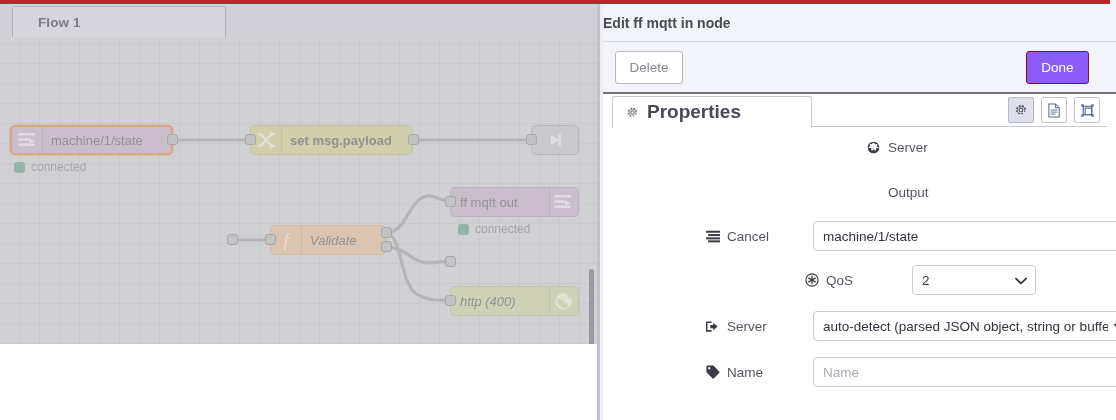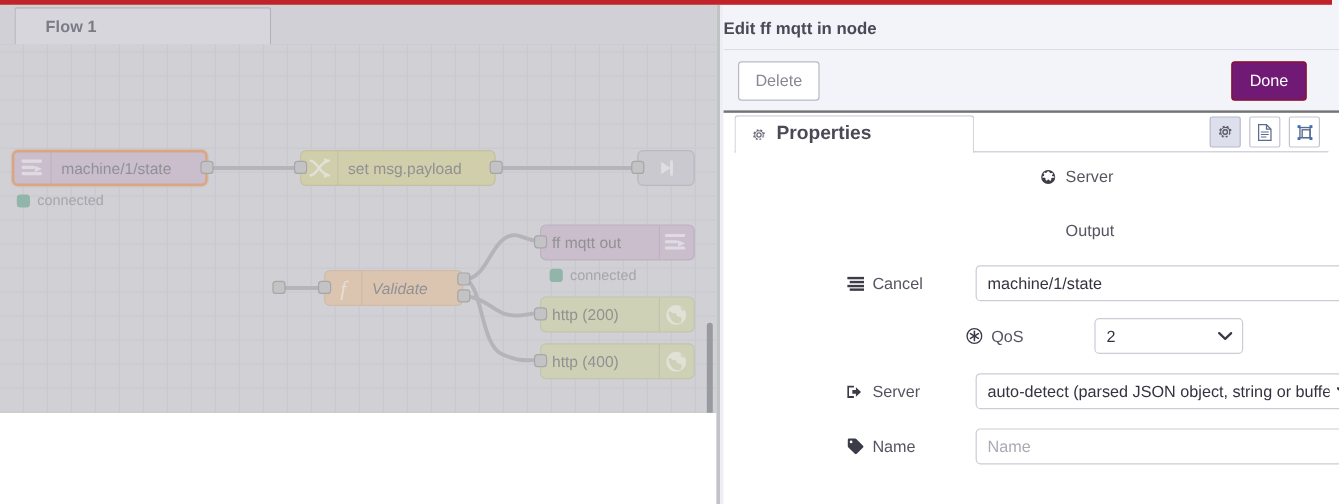--- a/index.html
+++ b/index.html
@@ -47,21 +47,21 @@
   }
   .node .glyph{
     width:30px;height:28px;flex:0 0 30px;
     display:flex;align-items:center;justify-content:center;
     opacity:.62;
   }
   .node .glyph svg{display:block;}
   .node .ntext{padding:0 9px;white-space:nowrap;overflow:hidden;color:#6b6b6b;}
   .node.sel{border:2px solid #e08b52;box-shadow:0 0 0 1px rgba(224,139,82,.35);}
   .n-mqtt{background:#c7b3c9;border-color:#b09fb3;}
-  .n-change{background:#d0cd91;border-color:#bbb87f;}
+  .n-change{background:#d0cd91;border-color:#bbb87f;font-weight:bold;}
   .n-http{background:#c4cd9f;border-color:#b1ba8d;}
   .n-func{background:#e2bf9b;border-color:#cfae8c;}
   .n-httpres{background:#cfd2a4;border-color:#bcbf92;}
   .n-dim{background:#c5c5cb;border-color:#aaaab3;}
 
   .divline{position:absolute;top:0;bottom:0;width:1px;background:rgba(0,0,0,.10);}
 
   .port{
     position:absolute;width:11px;height:11px;border-radius:3px;
     background:#bcbcbc;border:1px solid #8e8e8e;box-sizing:border-box;
@@ -88,31 +88,31 @@
     background:#f3f3fa;border-bottom:2px solid #737373;box-sizing:border-box;
   }
   .btn{
     position:absolute;box-sizing:border-box;height:33px;
     border:1px solid #b9b9c6;background:#fff;border-radius:3px;
     font-family:"Liberation Sans",sans-serif;font-size:13.5px;color:#888893;
     display:flex;align-items:center;justify-content:center;cursor:pointer;
   }
   .btn-delete{left:12px;top:9px;width:68px;}
   .btn-cancel{left:337px;top:9px;width:74px;}
-  .btn-done{left:423px;top:9px;width:63px;background:#701a75;border-color:#8d1020;color:#fff;}
+  .btn-done{left:423px;top:9px;width:63px;background:#8b5cf6;border-color:#8d1020;color:#fff;}
 
   .tabbar{position:absolute;left:0;top:90px;width:513px;height:33px;}
   .tabbar:after{content:"";position:absolute;left:9px;right:9px;bottom:0;height:1px;background:#c9c9d4;}
   .tab-props{
     position:absolute;left:9px;top:2px;width:200px;height:32px;box-sizing:border-box;
     background:#fff;border:1px solid #c9c9d4;border-bottom:1px solid #fff;
     border-radius:3px 3px 0 0;
     display:flex;align-items:center;z-index:3;
   }
-  .tab-props .tlbl{margin-left:8px;font-size:16px;font-weight:bold;color:#4a4a57;}
+  .tab-props .tlbl{margin-left:8px;font-size:19px;font-weight:bold;color:#4a4a57;}
   .tab-props .gico{margin-left:13px;display:flex;align-items:center;color:#6d6d7a;}
   .iconbtn{
     position:absolute;top:3px;width:26px;height:26px;box-sizing:border-box;
     border:1px solid #c3c3ce;background:#fff;border-radius:2px;
     display:flex;align-items:center;justify-content:center;cursor:pointer;z-index:4;
   }
   .iconbtn.active{background:#dde0ec;border-color:#b6b9c9;}
   .ib1{left:405px;} .ib2{left:438px;} .ib3{left:471px;}
 
   
@@ -250,34 +250,23 @@
           </g>
             </svg>
         </span>
       </div>
       <span class="port" style="left:445px;top:159px;"></span>
       <div class="status" style="left:458px;top:185px;">
         <span class="dot"></span>
         <span>connected</span>
       </div>
 
-      <div class="node n-httpres" style="left:450px;top:210px;width:129px;">
-        <span class="ntext" style="flex:1;">http (200)</span>
-        <span class="divline" style="left:98px;"></span>
-        <span class="glyph">
-          <svg width="19" height="19" viewBox="0 0 19 19">
-            <circle cx="9.5" cy="9.5" r="8.3" fill="#fff" opacity=".92"></circle>
-            <path d="M3,7 C5,5 6,9 8,8 C10,7 9,11 12,11 C14,11 15,14 13,16 C10,18 4,15 3,7Z" fill="#cfd2a4"></path>
-            <path d="M12,2 C14,3 13,5 15,6 C17,7 16,4 14,3Z" fill="#cfd2a4"></path>
-          </svg>
-        </span>
-      </div>
       <span class="port" style="left:445px;top:219px;"></span>
 
-      <div class="node n-httpres" style="left:450px;top:249px;width:129px;">
+      <div class="node n-httpres" style="left:450px;top:249px;width:129px;font-style:italic;">
         <span class="ntext" style="flex:1;">http (400)</span>
         <span class="divline" style="left:98px;"></span>
         <span class="glyph">
           <svg width="19" height="19" viewBox="0 0 19 19">
             <circle cx="9.5" cy="9.5" r="8.3" fill="#fff" opacity=".92"></circle>
             <path d="M3,7 C5,5 6,9 8,8 C10,7 9,11 12,11 C14,11 15,14 13,16 C10,18 4,15 3,7Z" fill="#cfd2a4"></path>
             <path d="M12,2 C14,3 13,5 15,6 C17,7 16,4 14,3Z" fill="#cfd2a4"></path>
           </svg>
         </span>
       </div>

